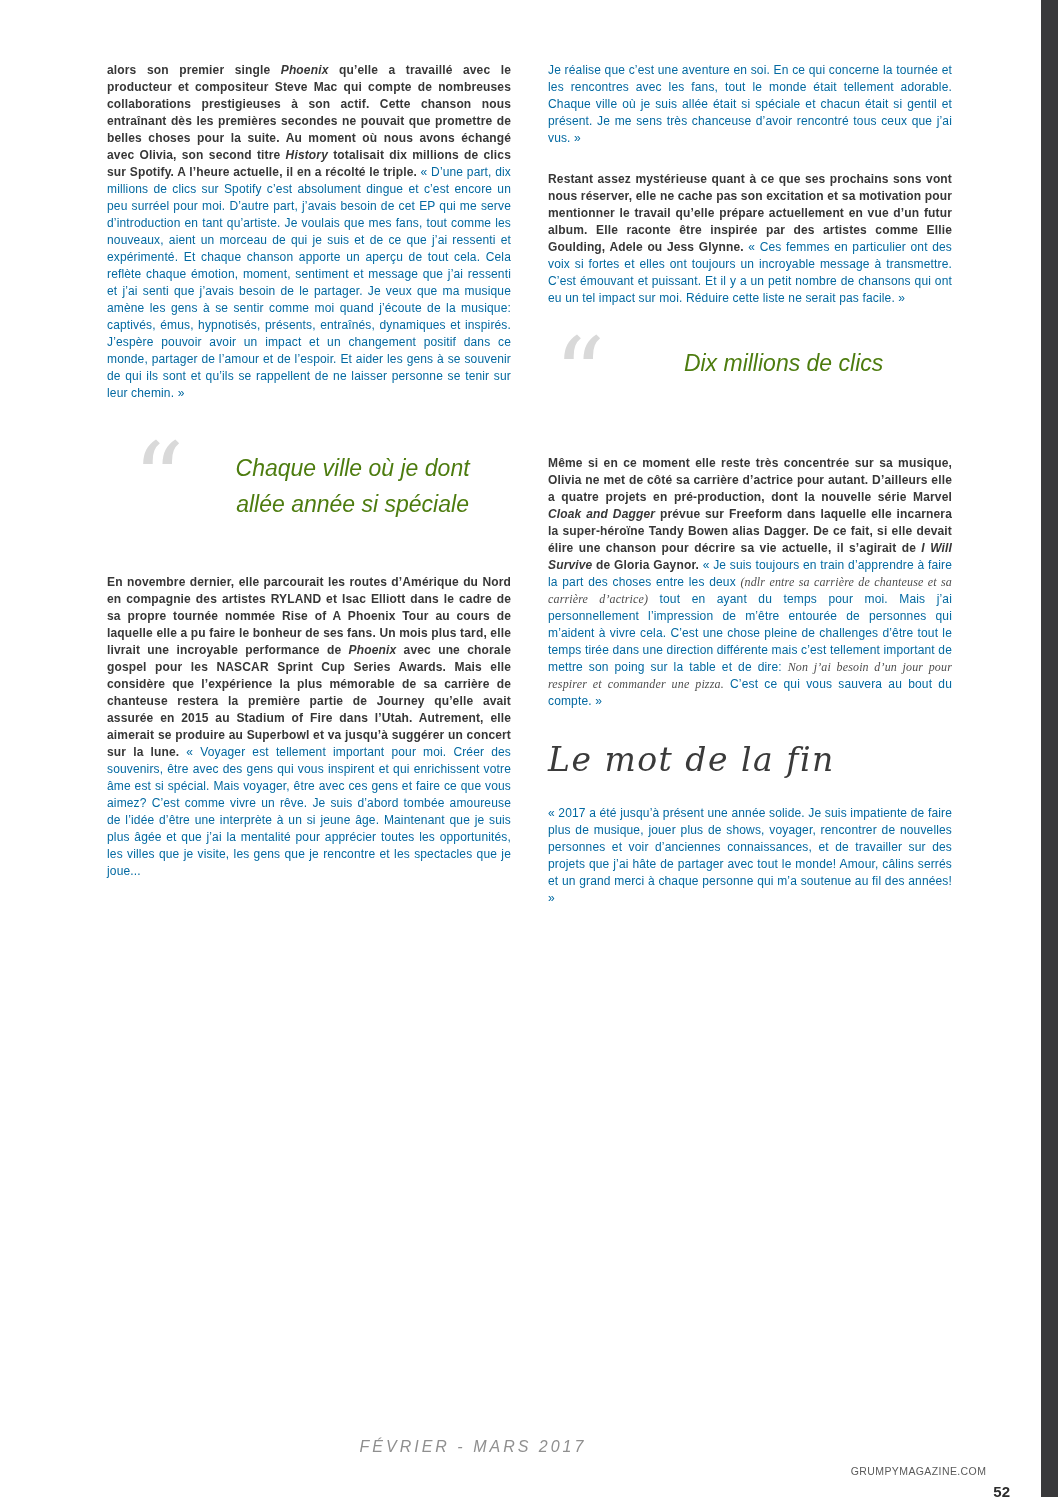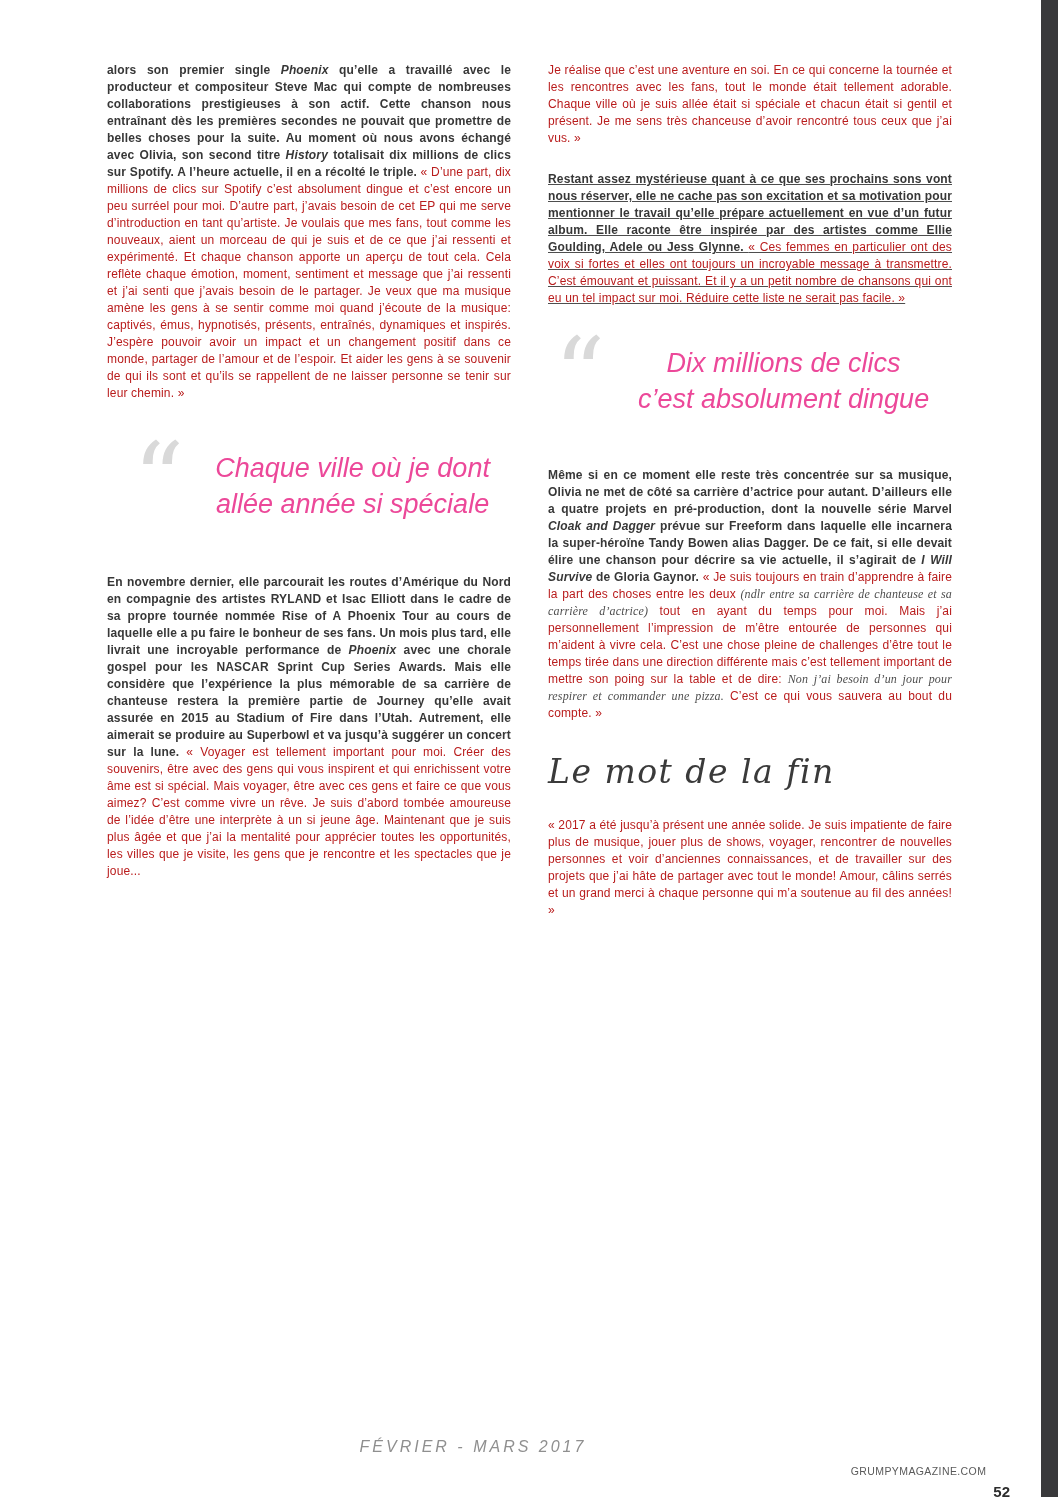--- a/index.html
+++ b/index.html
@@ -17,45 +17,45 @@
 
   .body-text {
     font-size:12px;
     line-height:17px;
     text-align:justify;
     letter-spacing:0.15px;
     color:#4e4e4e;
   }
   .body-text .b  { font-weight:700; color:#373737; }
   .body-text .bi { font-weight:700; font-style:italic; color:#373737; }
-  .body-text .l  { font-weight:400; color:#b91c1c; }
+  .body-text .l  { font-weight:400; color:#0369a1; }
   .body-text .li { font-style:italic; font-family:"Liberation Serif", "DejaVu Serif", serif; color:#4e4e4e; }
-  .mt { margin-top:24px;text-decoration:underline; }
+  .mt { margin-top:24px; }
 
   .pullquote {
     display:flex;
     align-items:flex-start;
   }
   .pq-left  { margin:46px 0 52px; padding-left:26px; }
   .pq-right { margin:36px 0 50px; padding-left:6px; }
   .pq-mark {
     flex:0 0 auto;
     font-family:"DejaVu Serif", "Liberation Serif", serif;
     font-size:100px;
     line-height:62px;
     color:#d9d9d9;
     margin-right:10px;
   }
   .pq-text {
     flex:1 1 auto;
     text-align:center;
     font-style:italic;
-    font-size:27px;
+    font-size:23px;
     line-height:36px;
-    color:#ec4899;
+    color:#4d7c0f;
     padding-top:2px;
   }
 
   .closing-heading {
     font-family:"DejaVu Serif", "Liberation Serif", serif;
     font-style:italic;
     font-weight:400;
     font-size:33px;
     letter-spacing:1.5px;
     color:#3a3a3a;
@@ -116,21 +116,20 @@
   </div>
 
   <div class="col col-right">
     <p class="body-text"><span class="l">Je réalise que c’est une aventure en soi. En ce qui concerne la tournée et les rencontres avec les fans, tout le monde était tellement adorable. Chaque ville où je suis allée était si spéciale et chacun était si gentil et présent. Je me sens très chanceuse d’avoir rencontré tous ceux que j’ai vus. »</span></p>
     <p class="body-text mt"><span class="b">Restant assez mystérieuse quant à ce que ses prochains sons vont nous réserver, elle ne cache pas son excitation et sa motivation pour mentionner le travail qu’elle prépare actuellement en vue d’un futur album. Elle raconte être inspirée par des artistes comme Ellie Goulding, Adele ou Jess Glynne. </span><span class="l">« Ces femmes en particulier ont des voix si fortes et elles ont toujours un incroyable message à transmettre. C’est émouvant et puissant. Et il y a un petit nombre de chansons qui ont eu un tel impact sur moi. Réduire cette liste ne serait pas facile. »</span></p>
 
     <div class="pullquote pq-right">
       <span class="pq-mark">“</span>
       <div class="pq-text">
         <div>Dix millions de clics</div>
-        <div>c’est absolument dingue</div>
       </div>
     </div>
 
     <p class="body-text"><span class="b">Même si en ce moment elle reste très concentrée sur sa musique, Olivia ne met de côté sa carrière d’actrice pour autant. D’ailleurs elle a quatre projets en pré-production, dont la nouvelle série Marvel </span><span class="bi">Cloak and Dagger</span><span class="b"> prévue sur Freeform dans laquelle elle incarnera la super-héroïne Tandy Bowen alias Dagger. De ce fait, si elle devait élire une chanson pour décrire sa vie actuelle, il s’agirait de </span><span class="bi">I Will Survive</span><span class="b"> de Gloria Gaynor. </span><span class="l">« Je suis toujours en train d’apprendre à faire la part des choses entre les deux </span><span class="li">(ndlr entre sa carrière de chanteuse et sa carrière d’actrice)</span><span class="l"> tout en ayant du temps pour moi. Mais j’ai personnellement l’impression de m’être entourée de personnes qui m’aident à vivre cela. C’est une chose pleine de challenges d’être tout le temps tirée dans une direction différente mais c’est tellement important de mettre son poing sur la table et de dire: </span><span class="li">Non j’ai besoin d’un jour pour respirer et commander une pizza.</span><span class="l"> C’est ce qui vous sauvera au bout du compte. »</span></p>
 
     <h2 class="closing-heading">Le mot de la fin</h2>
 
     <p class="body-text"><span class="l">« 2017 a été jusqu’à présent une année solide. Je suis impatiente de faire plus de musique, jouer plus de shows, voyager, rencontrer de nouvelles personnes et voir d’anciennes connaissances, et de travailler sur des projets que j’ai hâte de partager avec tout le monde! Amour, câlins serrés et un grand merci à chaque personne qui m’a soutenue au fil des années! »</span></p>
   </div>
 

